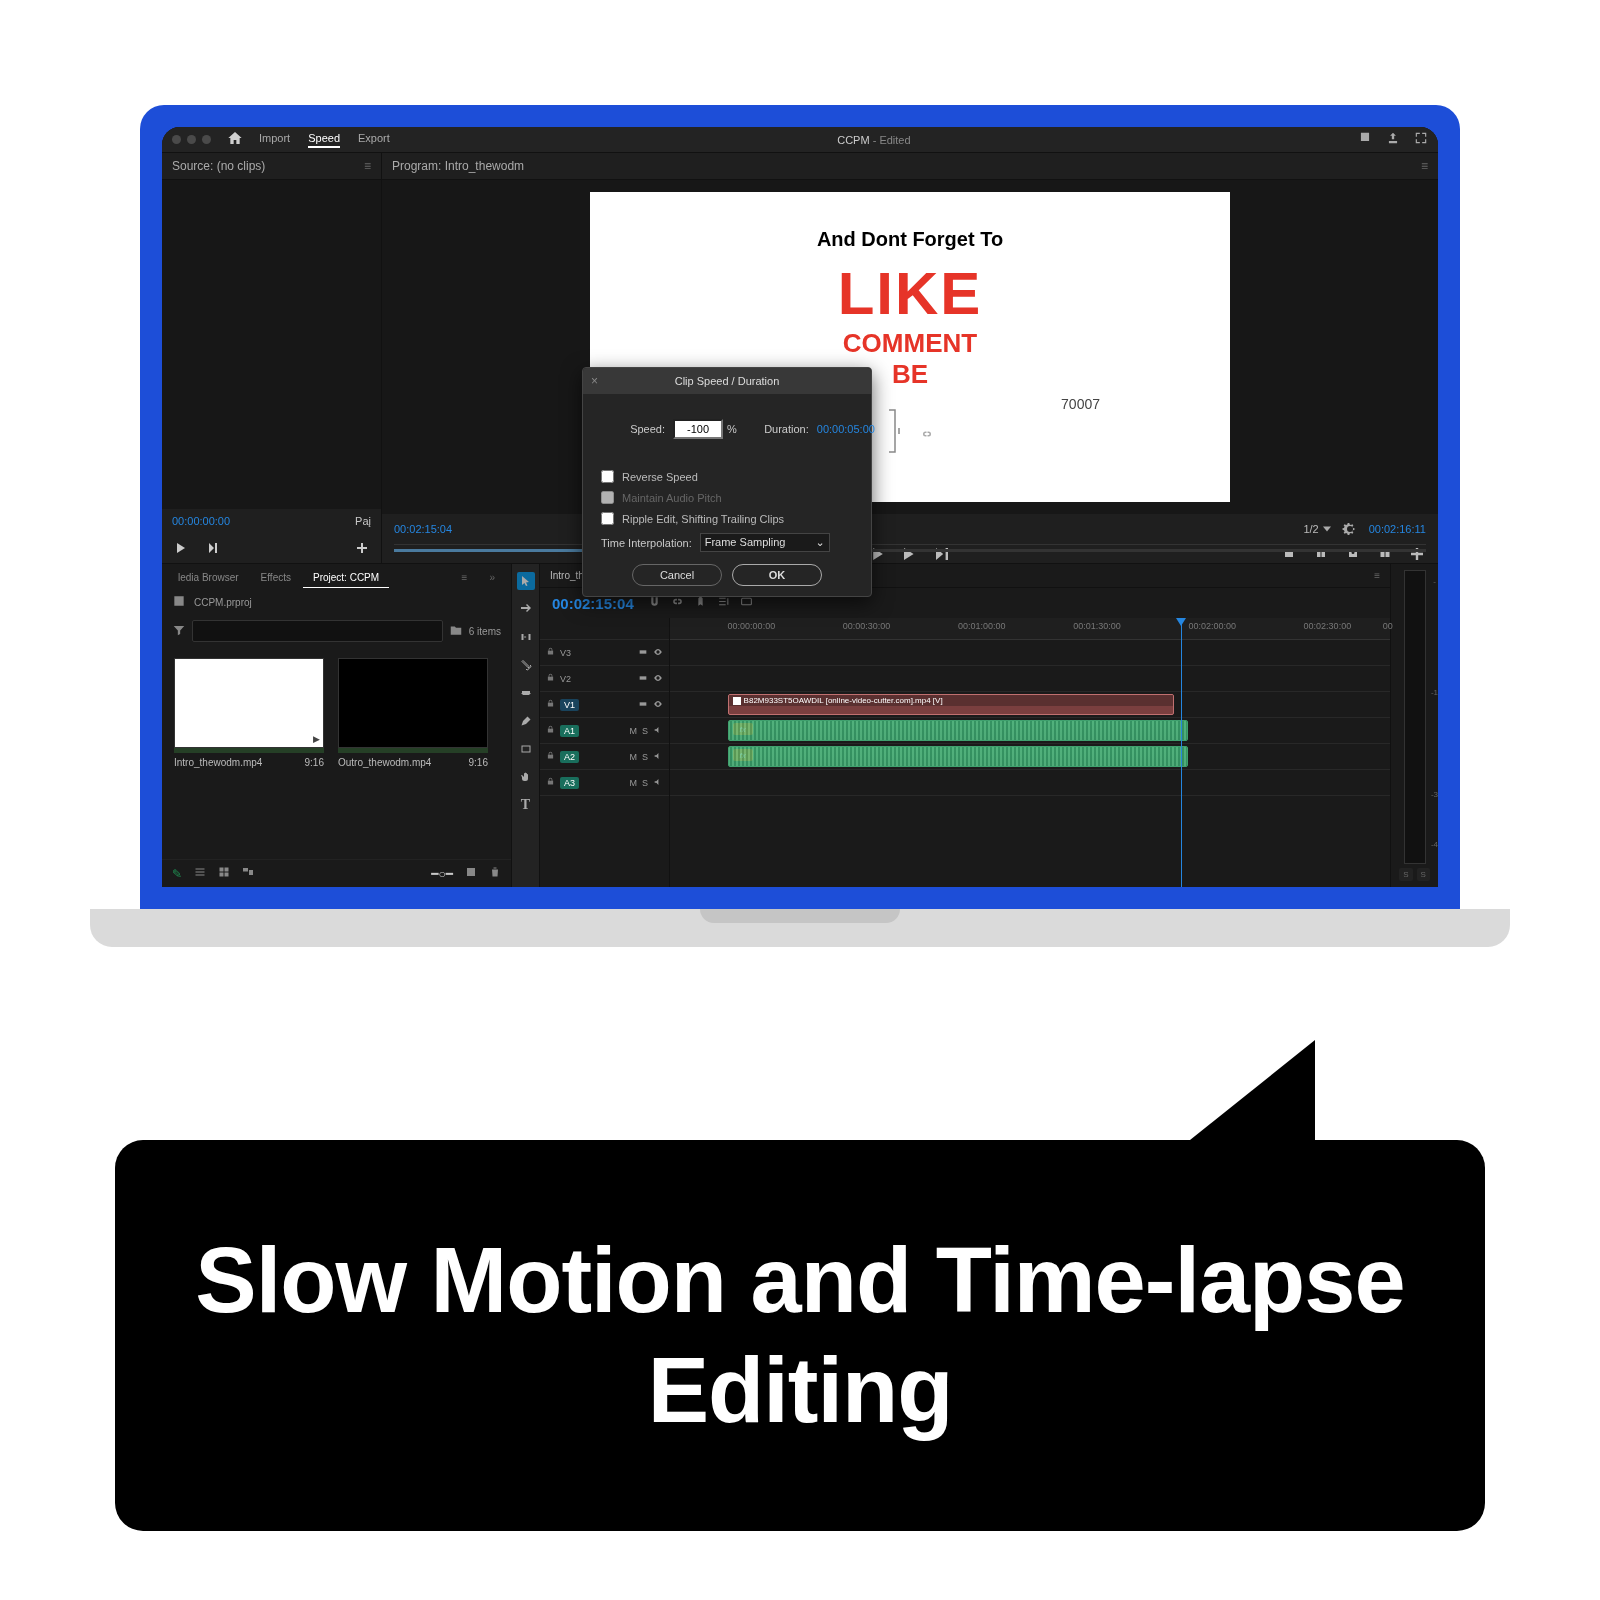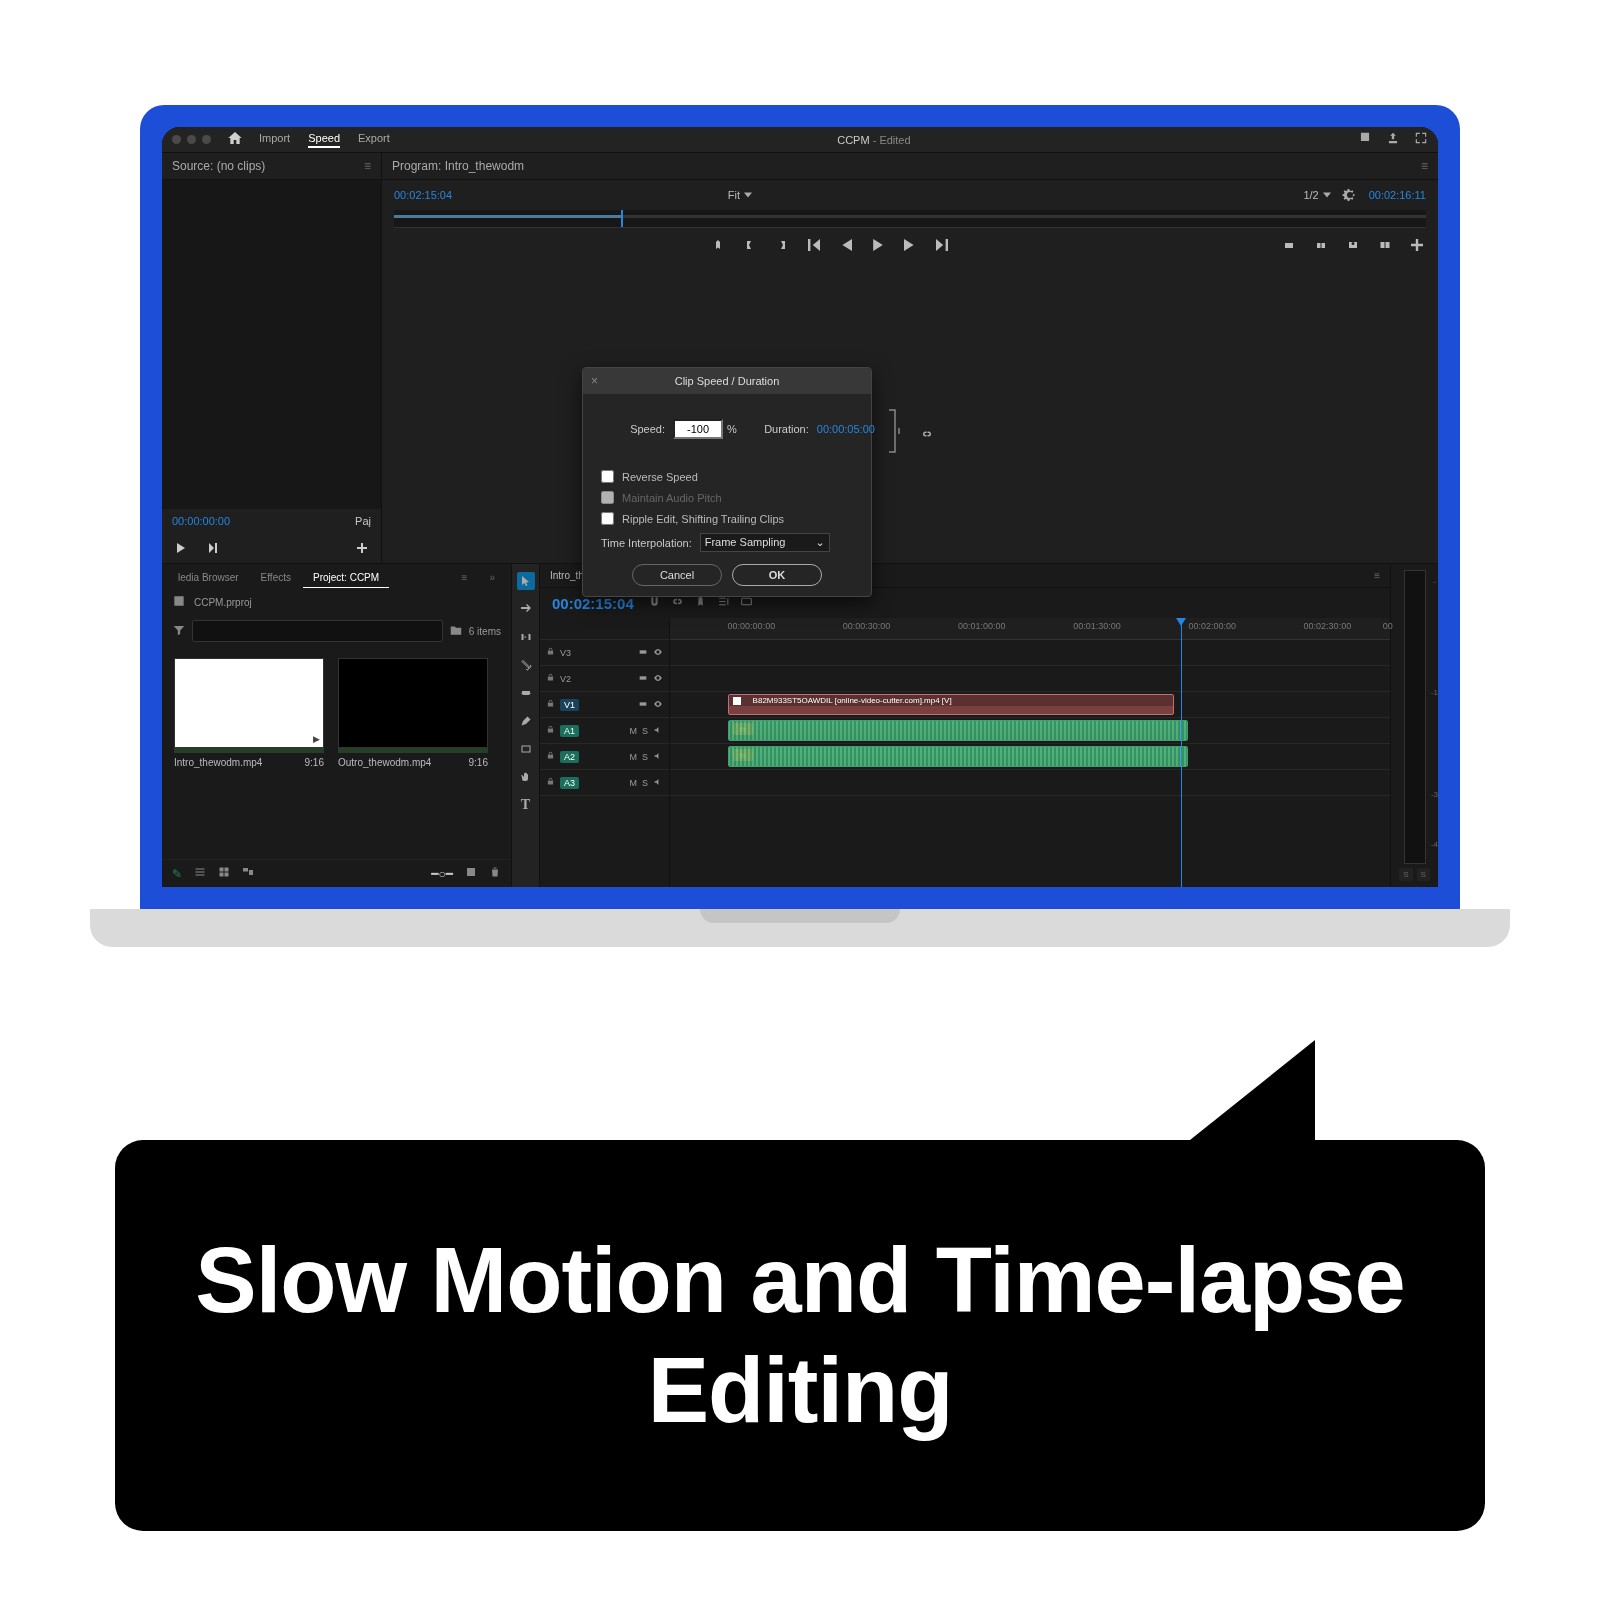--- a/index.html
+++ b/index.html
@@ -109,21 +109,21 @@
 .trh-tag.a { background: #196e5c; }
 .trh .mini { font-size: 9px; }
 .trh-eye svg { width: 10px; height: 10px; fill: #999; }
 
 .tracks { flex: 1; position: relative; }
 .ruler { height: 22px; border-bottom: 1px solid #333; position: relative; background: #1f1f1f; font-size: 9px; color: #777; }
 .ruler span { position: absolute; top: 3px; }
 .tk-row { height: 26px; border-bottom: 1px solid #282828; position: relative; }
 .clip { position: absolute; top: 2px; bottom: 2px; border-radius: 2px; overflow: hidden; }
 .clip.vid { background: #7a3f3f; border: 1px solid #c07070; left: 8%; width: 62%; }
-.clip.vid .clip-hdr { background: #5a3030; font-size: 8px; color: #fff; padding: 1px 4px; display: flex; align-items: center; gap: 12px; }
+.clip.vid .clip-hdr { background: #5a3030; font-size: 8px; color: #fff; padding: 1px 4px; display: flex; align-items: center; gap: 3px; }
 .clip.vid .clip-hdr svg { width:8px;height:8px;fill:#fff; }
 .clip.aud { background: linear-gradient(#1f6f44, #145233); border: 1px solid #3fa06e; left: 8%; width: 64%; }
 .clip.aud .wave { height: 50%; background: repeating-linear-gradient(90deg, #6fd49a 0px, #2a8a5a 2px, #6fd49a 4px); opacity: .8; }
 .clip.aud .fx { position: absolute; left: 4px; top: 2px; width: 20px; height: 12px; background: #d68300; color: #fff; font-size: 8px; font-style: italic; display: flex; align-items: center; justify-content: center; border-radius: 2px; }
 .playhead { position: absolute; left: 71%; top: 0; bottom: 0; width: 1px; background: #2586e0; }
 .playhead-top { position: absolute; left: 71%; top: 0; transform: translateX(-50%); width: 0; height: 0; border-left: 5px solid transparent; border-right: 5px solid transparent; border-top: 8px solid #2586e0; }
 
 .meter-panel { width: 48px; background: #1a1a1a; border-left: 1px solid #111; display: flex; flex-direction: column; align-items: center; padding: 6px; }
 .meter { flex: 1; width: 22px; background: #111; border: 1px solid #333; position: relative; }
 .meter-tick { position: absolute; right: -18px; font-size: 8px; color: #666; }
@@ -222,20 +222,29 @@
                     </svg>
                   </span>
               </div>
             </div>
           </div>
 
           <div class="program-panel">
             <div class="panel-tab">
               <span>Program: Intro_thewodm</span>
               <span class="tabx">≡</span>
+            </div>
+            <div class="program-view">
+              <div class="white-frame">
+                <div class="wf-line1">And Dont Forget To</div>
+                <div class="wf-like">LIKE</div>
+                <div class="wf-comment">COMMENT</div>
+                <div class="wf-be">BE</div>
+                <div class="wf-num">70007</div>
+              </div>
             </div>
             <div class="program-bottom">
               <span class="tc">00:02:15:04</span>
               <span class="fit-dd">
                   <span>Fit</span> 
                   <svg width="8" height="8" viewBox="0 0 10 10">
                     <path d="M0 2l5 6 5-6z" fill="#aaa"></path>
                   </svg>
                 </span>
               <span></span>

